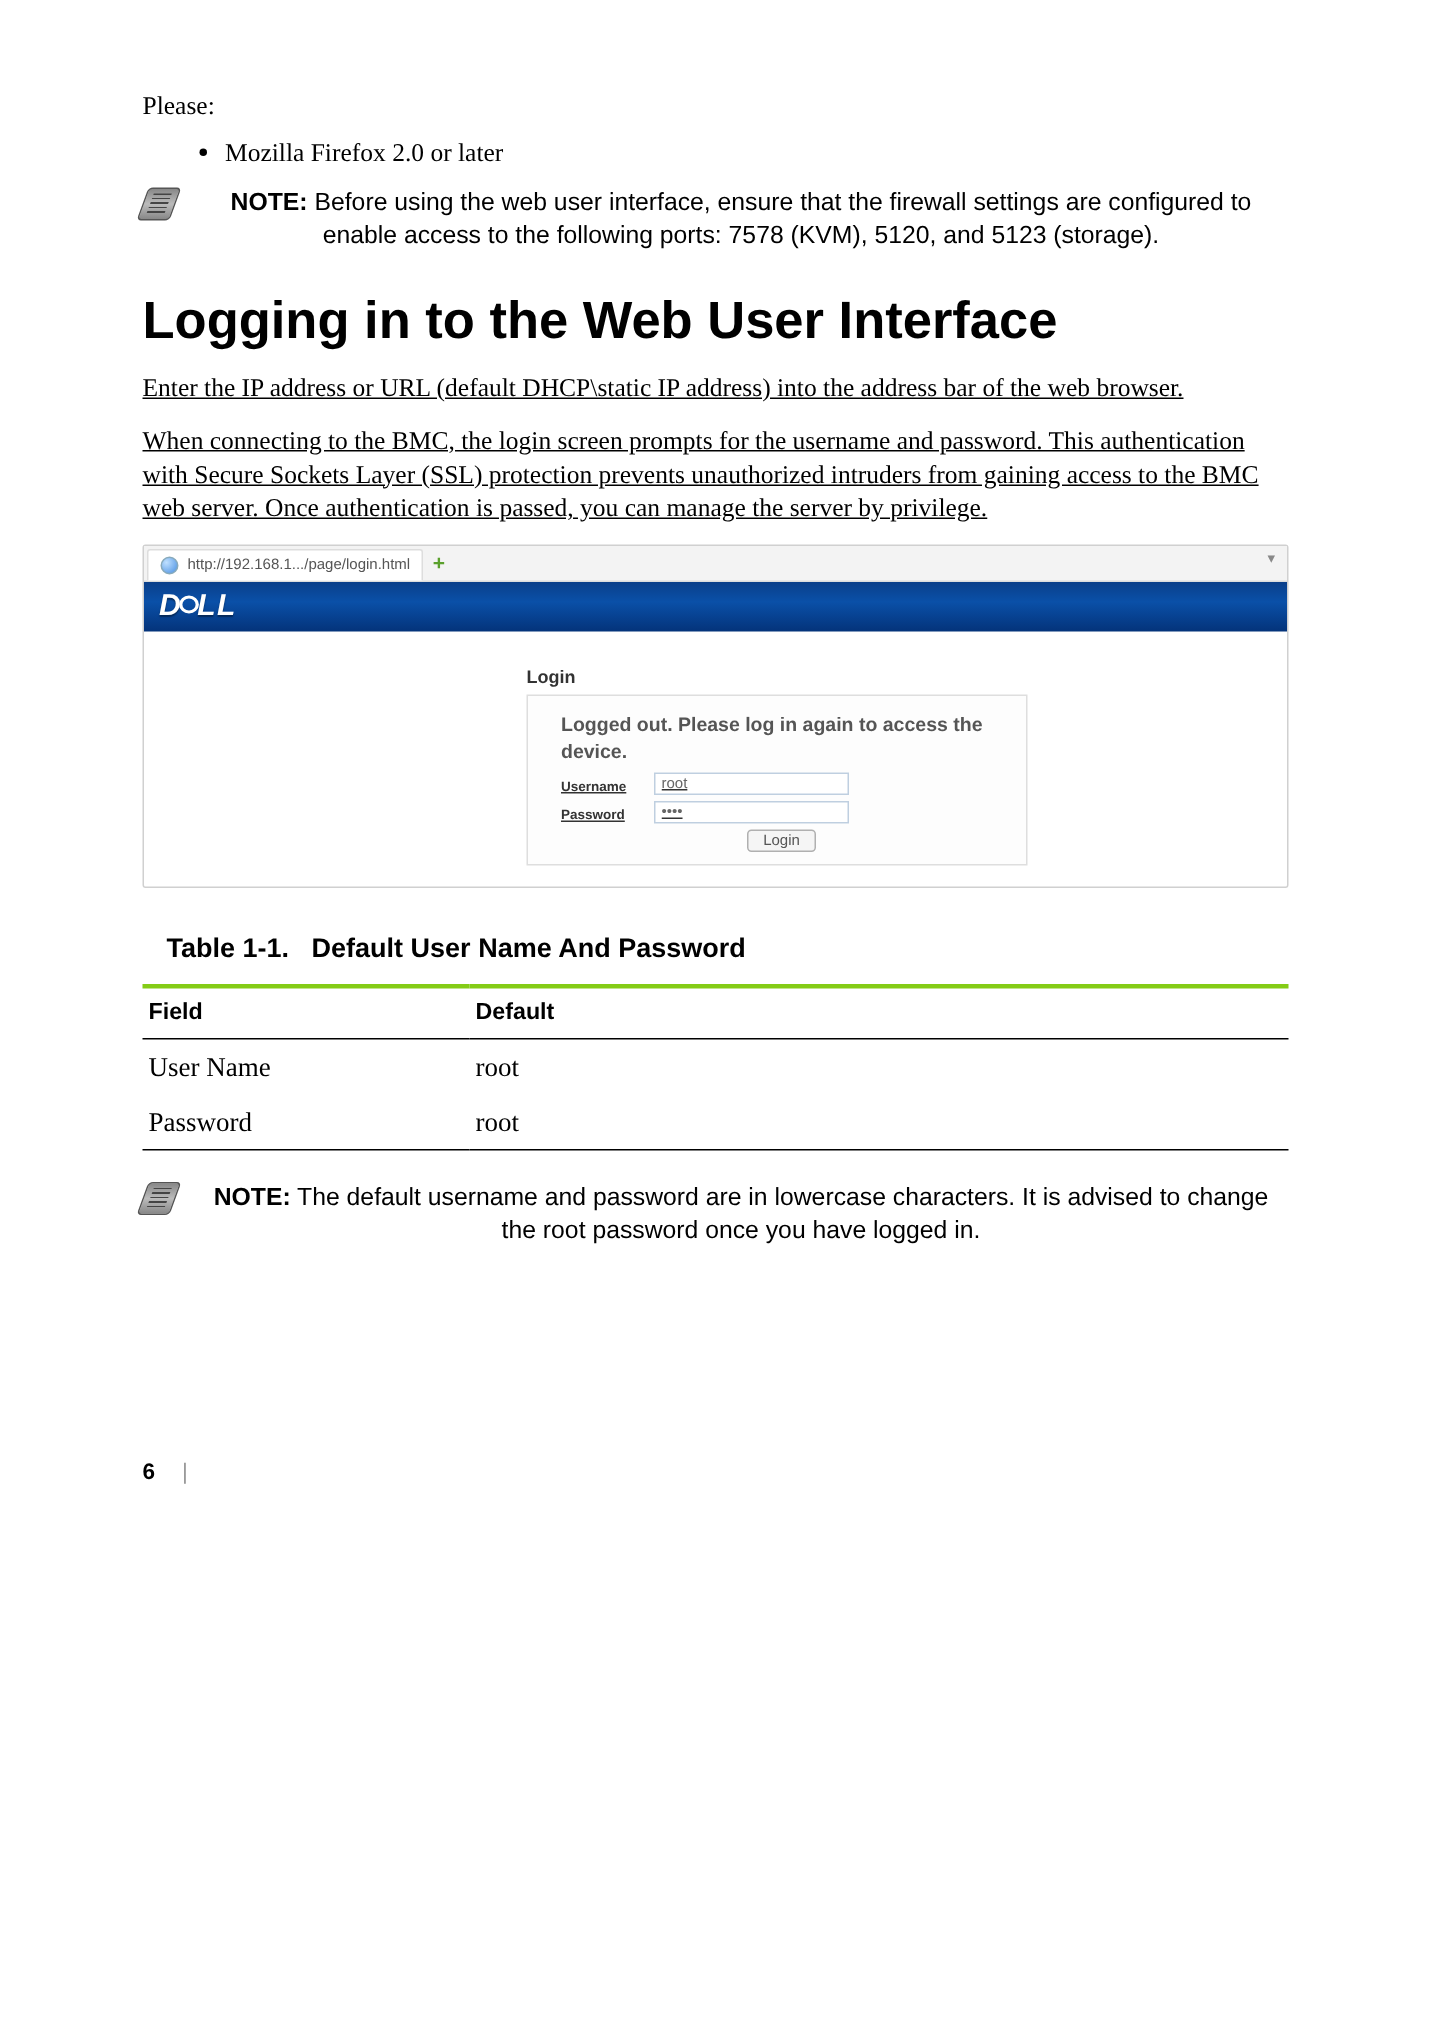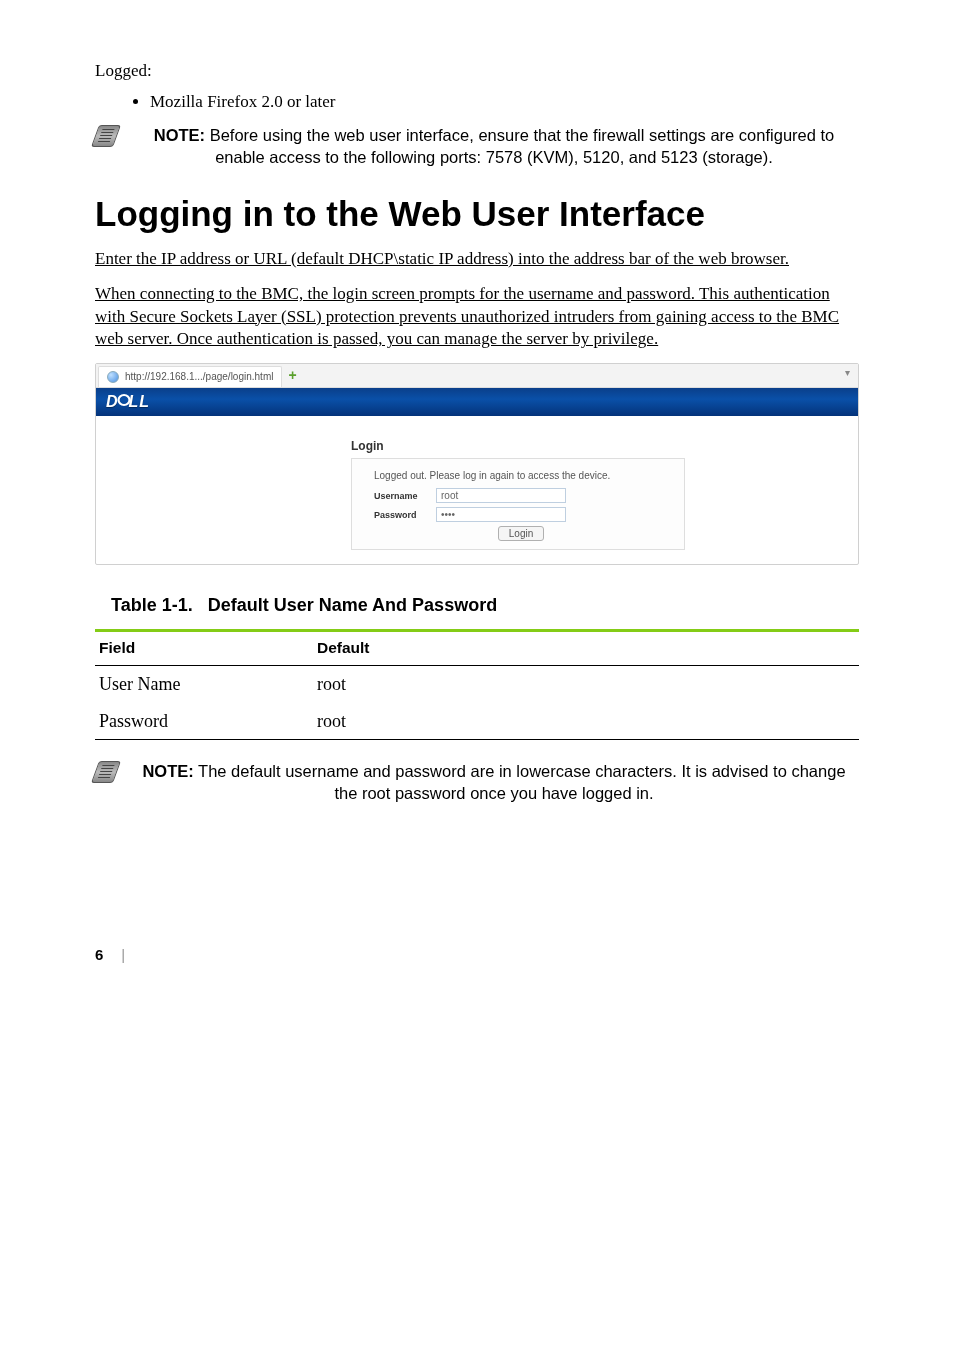--- a/index.html
+++ b/index.html
@@ -50,33 +50,33 @@
     display:flex; align-items:center; gap:6px; font-size:10px; color:#555;
   }
   .tab-dot { width:10px;height:10px;border-radius:50%;
     background: radial-gradient(circle at 30% 30%, #bfe0ff, #4a90e2); border:1px solid #8ab; display:inline-block;}
   .tab-plus { color:#5aa02c; font-weight:bold; font-size:14px; padding:0 6px; }
   .tab-drop { padding:2px 8px; color:#888; font-size:10px; }
   .brandbar {
     background: linear-gradient(180deg,#0a3f8a,#0a50a8 40%,#04337a);
     padding:3px 10px; color:#fff;
   }
-  .brand { font-family: Arial, sans-serif; font-weight:bold; font-size:16px; font-style:italic;
+  .brand { font-family: Arial, sans-serif; font-weight:bold; font-size:20px; font-style:italic;
     letter-spacing:1px; text-shadow:0 1px 1px rgba(0,0,0,.4); }
   .brand .o { 
     display:inline-block; border:2px solid #fff; border-radius:50%;
     width:8px; height:8px; transform: translateY(-1px) scaleX(1.1); 
     margin:0 -1px;
   }
   .login-area { padding: 22px 0 14px 255px; }
   .login-box { width: 334px; }
   .login-title { font-weight:bold; font-size:12px; color:#333; margin-bottom:4px; }
   .login-panel { border:1px solid #dedede; background:#fdfdfd; padding:10px 16px 8px 22px; }
-  .login-msg { font-size:10px; color:#555; margin-bottom:6px; }
-  .login-row { display:flex; align-items:center; margin:4px 0; }
+  .login-msg { font-size:13px; color:#555; margin-bottom:6px;font-weight:bold; }
+  .login-row { display:flex; align-items:flex-end; margin:4px 0;text-decoration:underline; }
   .login-row label { width:62px; font-size:9px; font-weight:bold; }
   .login-row input {
     border:1px solid #bfcfe0; background:#fff; font-size:10px;
     padding:1px 4px; width:120px; color:#666;
   }
   .login-btn-row { text-align:center; margin-top:4px; }
   .login-btn {
     font-size:10px; padding:1px 10px; background:#f5f5f5;
     border:1px solid #b0b0b0; border-radius:3px; color:#555;
   }
@@ -100,21 +100,21 @@
   .page-num {
     position: relative; margin-top: 140px;
     font-family: 'Helvetica Neue', Helvetica, Arial, sans-serif; font-weight:bold;
     font-size:15px;
   }
   .page-num .bar { color:#999; font-weight:normal; padding:0 10px 0 18px;}
 </style>
 </head>
 <body>
 
-<div class="linux-label">Logged:</div>
+<div class="linux-label">Please:</div>
 <ul>
   <li>Mozilla Firefox 2.0 or later</li>
 </ul>
 
 <div class="note-row">
   <div class="note-icon"></div>
   <div class="note-text">
     <b>NOTE:</b><span> Before using the web user interface, ensure that the firewall settings are configured to enable access to the following ports: 7578 (KVM), 5120, and 5123 (storage).</span>
   </div>
 </div>

